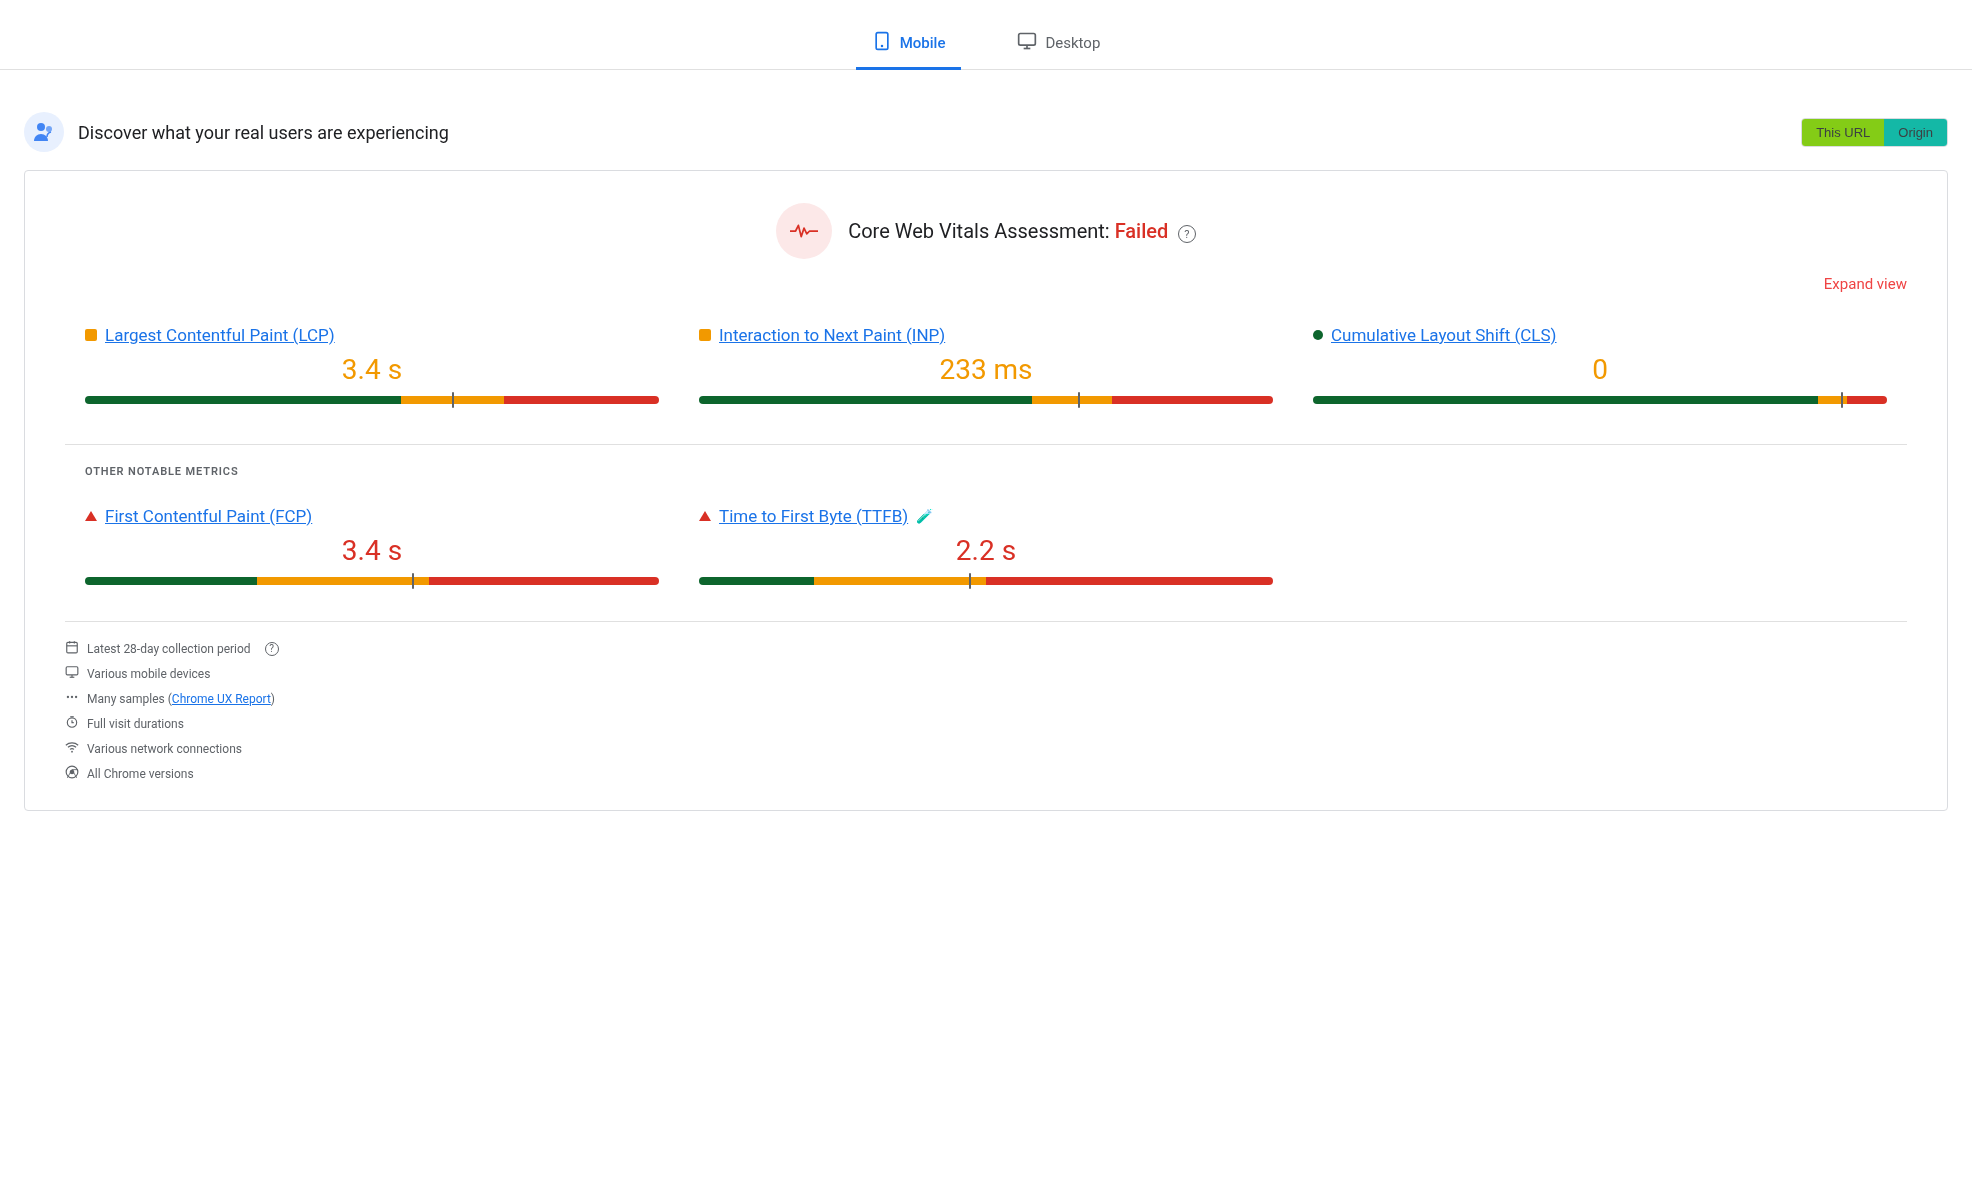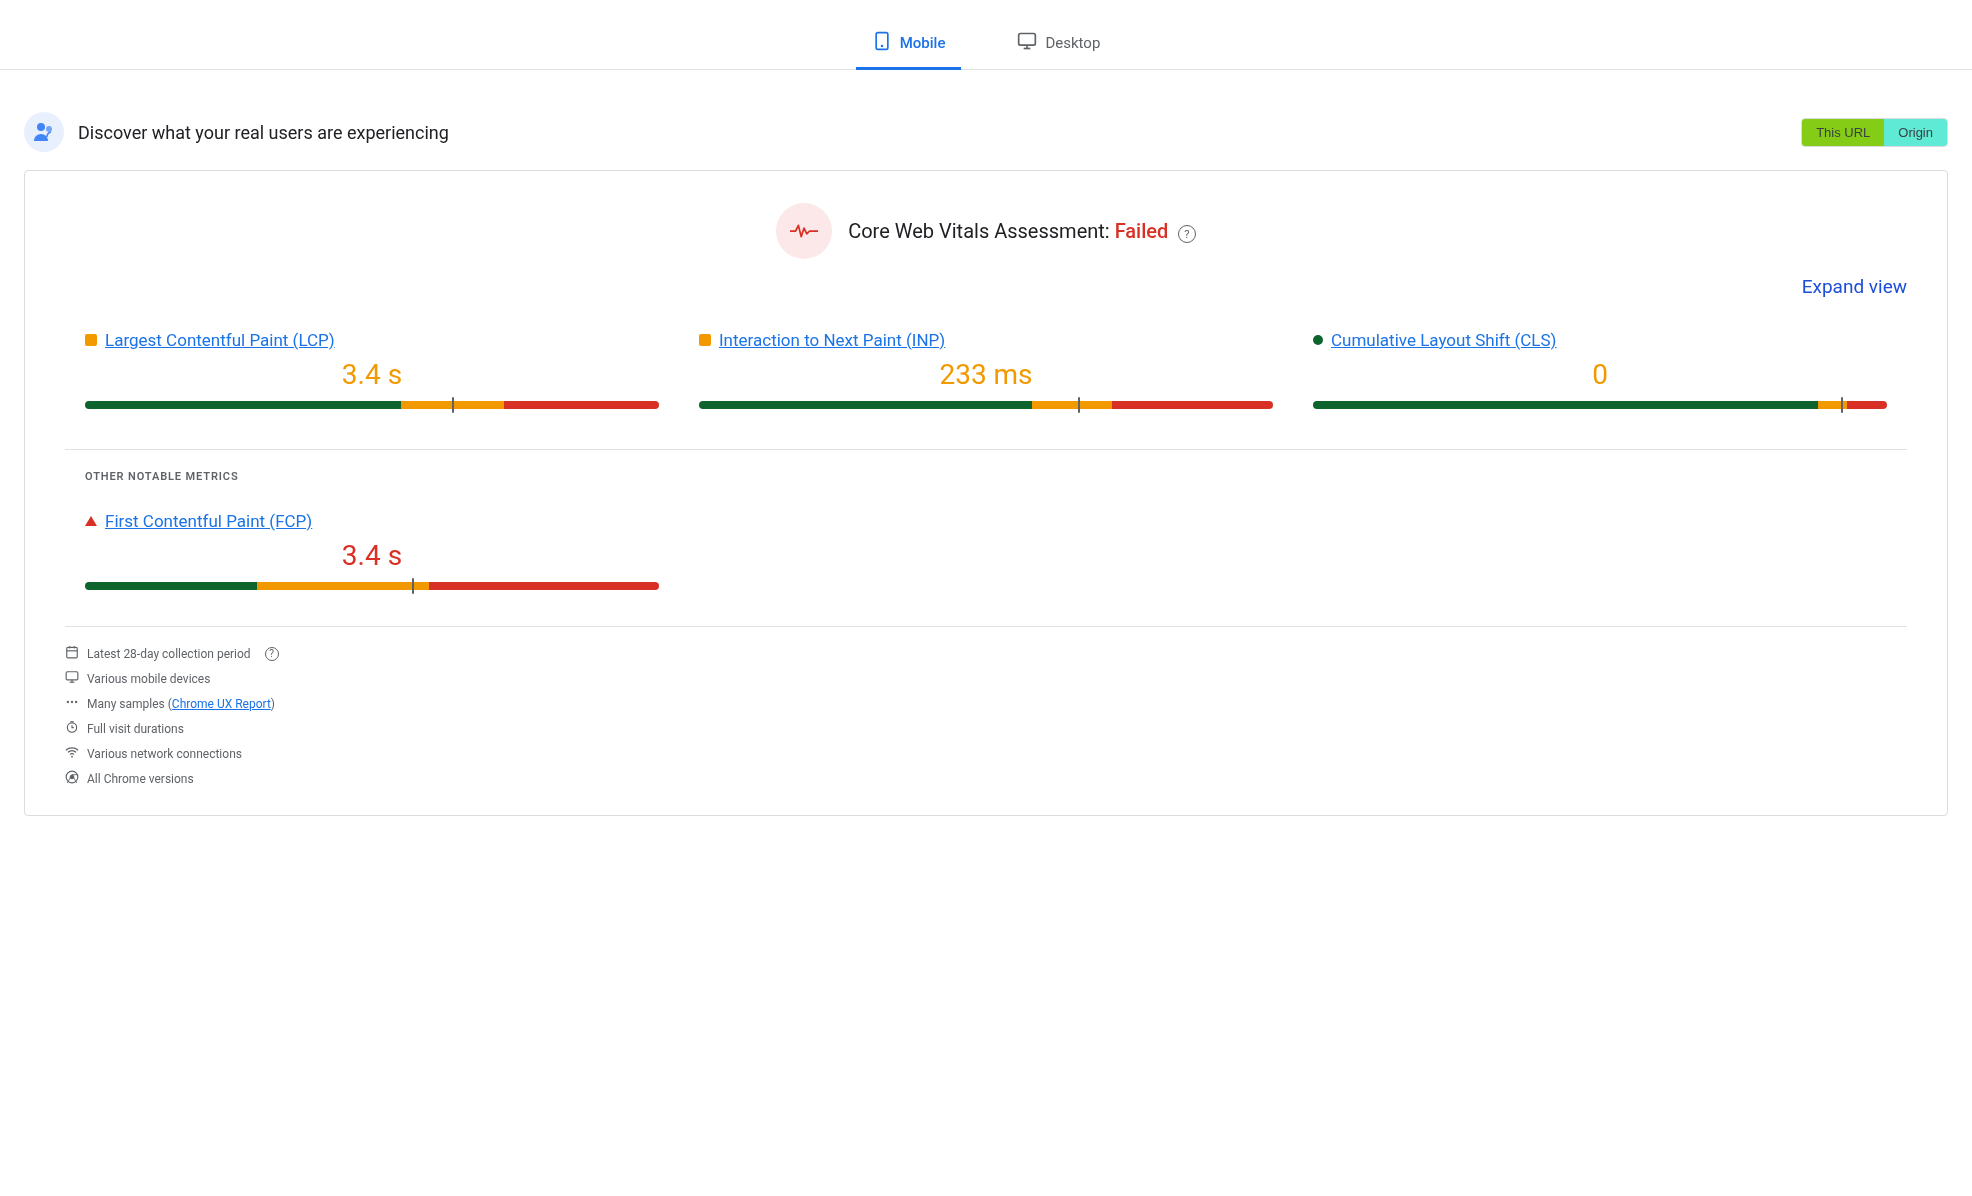--- a/index.html
+++ b/index.html
@@ -71,21 +71,21 @@
     .url-toggle {
       display: flex;
       border: 1px solid #dadce0;
       border-radius: 4px;
       overflow: hidden;
     }
     .url-toggle-btn {
       padding: 6px 14px;
       font-size: 13px;
       cursor: pointer;
-      background: #5eead4;
+      background: #14b8a6;
       color: #3c4043;
       border: none;
       outline: none;
     }
     .url-toggle-btn.active {
       background: #84cc16;
       font-weight: 500;
     }
 
     
@@ -125,22 +125,22 @@
       color: #5f6368;
       cursor: pointer;
       vertical-align: middle;
       margin-left: 6px;
     }
     .expand-view-row {
       text-align: right;
       margin-bottom: 20px;
     }
     .expand-view-link {
-      font-size: 19px;
-      color: #1d4ed8;
+      font-size: 15px;
+      color: #ef4444;
       cursor: pointer;
       text-decoration: none;
     }
 
     
     .metrics-grid {
       display: grid;
       grid-template-columns: 1fr 1fr 1fr;
       gap: 0;
       margin-bottom: 24px;
@@ -414,20 +414,36 @@
       <div class="progress-bar-container">
         <div class="progress-bar-track">
           <div class="bar-green" style="width:30%"></div>
           <div class="bar-orange" style="width:30%"></div>
           <div class="bar-red" style="width:40%"></div>
         </div>
         <div class="progress-marker" style="left:57%"></div>
       </div>
     </div>
 
+    <div class="metric-col">
+      <div class="metric-label-row">
+        <div class="triangle-red"></div>
+        <span class="metric-name">Time to First Byte (TTFB)</span>
+        <span class="beaker-icon">🧪</span>
+      </div>
+      <div class="metric-value red">2.2 s</div>
+      <div class="progress-bar-container">
+        <div class="progress-bar-track">
+          <div class="bar-green" style="width:20%"></div>
+          <div class="bar-orange" style="width:30%"></div>
+          <div class="bar-red" style="width:50%"></div>
+        </div>
+        <div class="progress-marker" style="left:47%"></div>
+      </div>
+    </div>
 
     <div class="metric-col"></div>
 
   </div>
 
   <div class="card-footer">
     <div class="footer-item">
       <span class="footer-icon">
         <svg width="14" height="14" viewBox="0 0 24 24" fill="none" stroke="#5f6368" stroke-width="2">
           <rect x="3" y="4" width="18" height="18" rx="2" ry="2"></rect>

